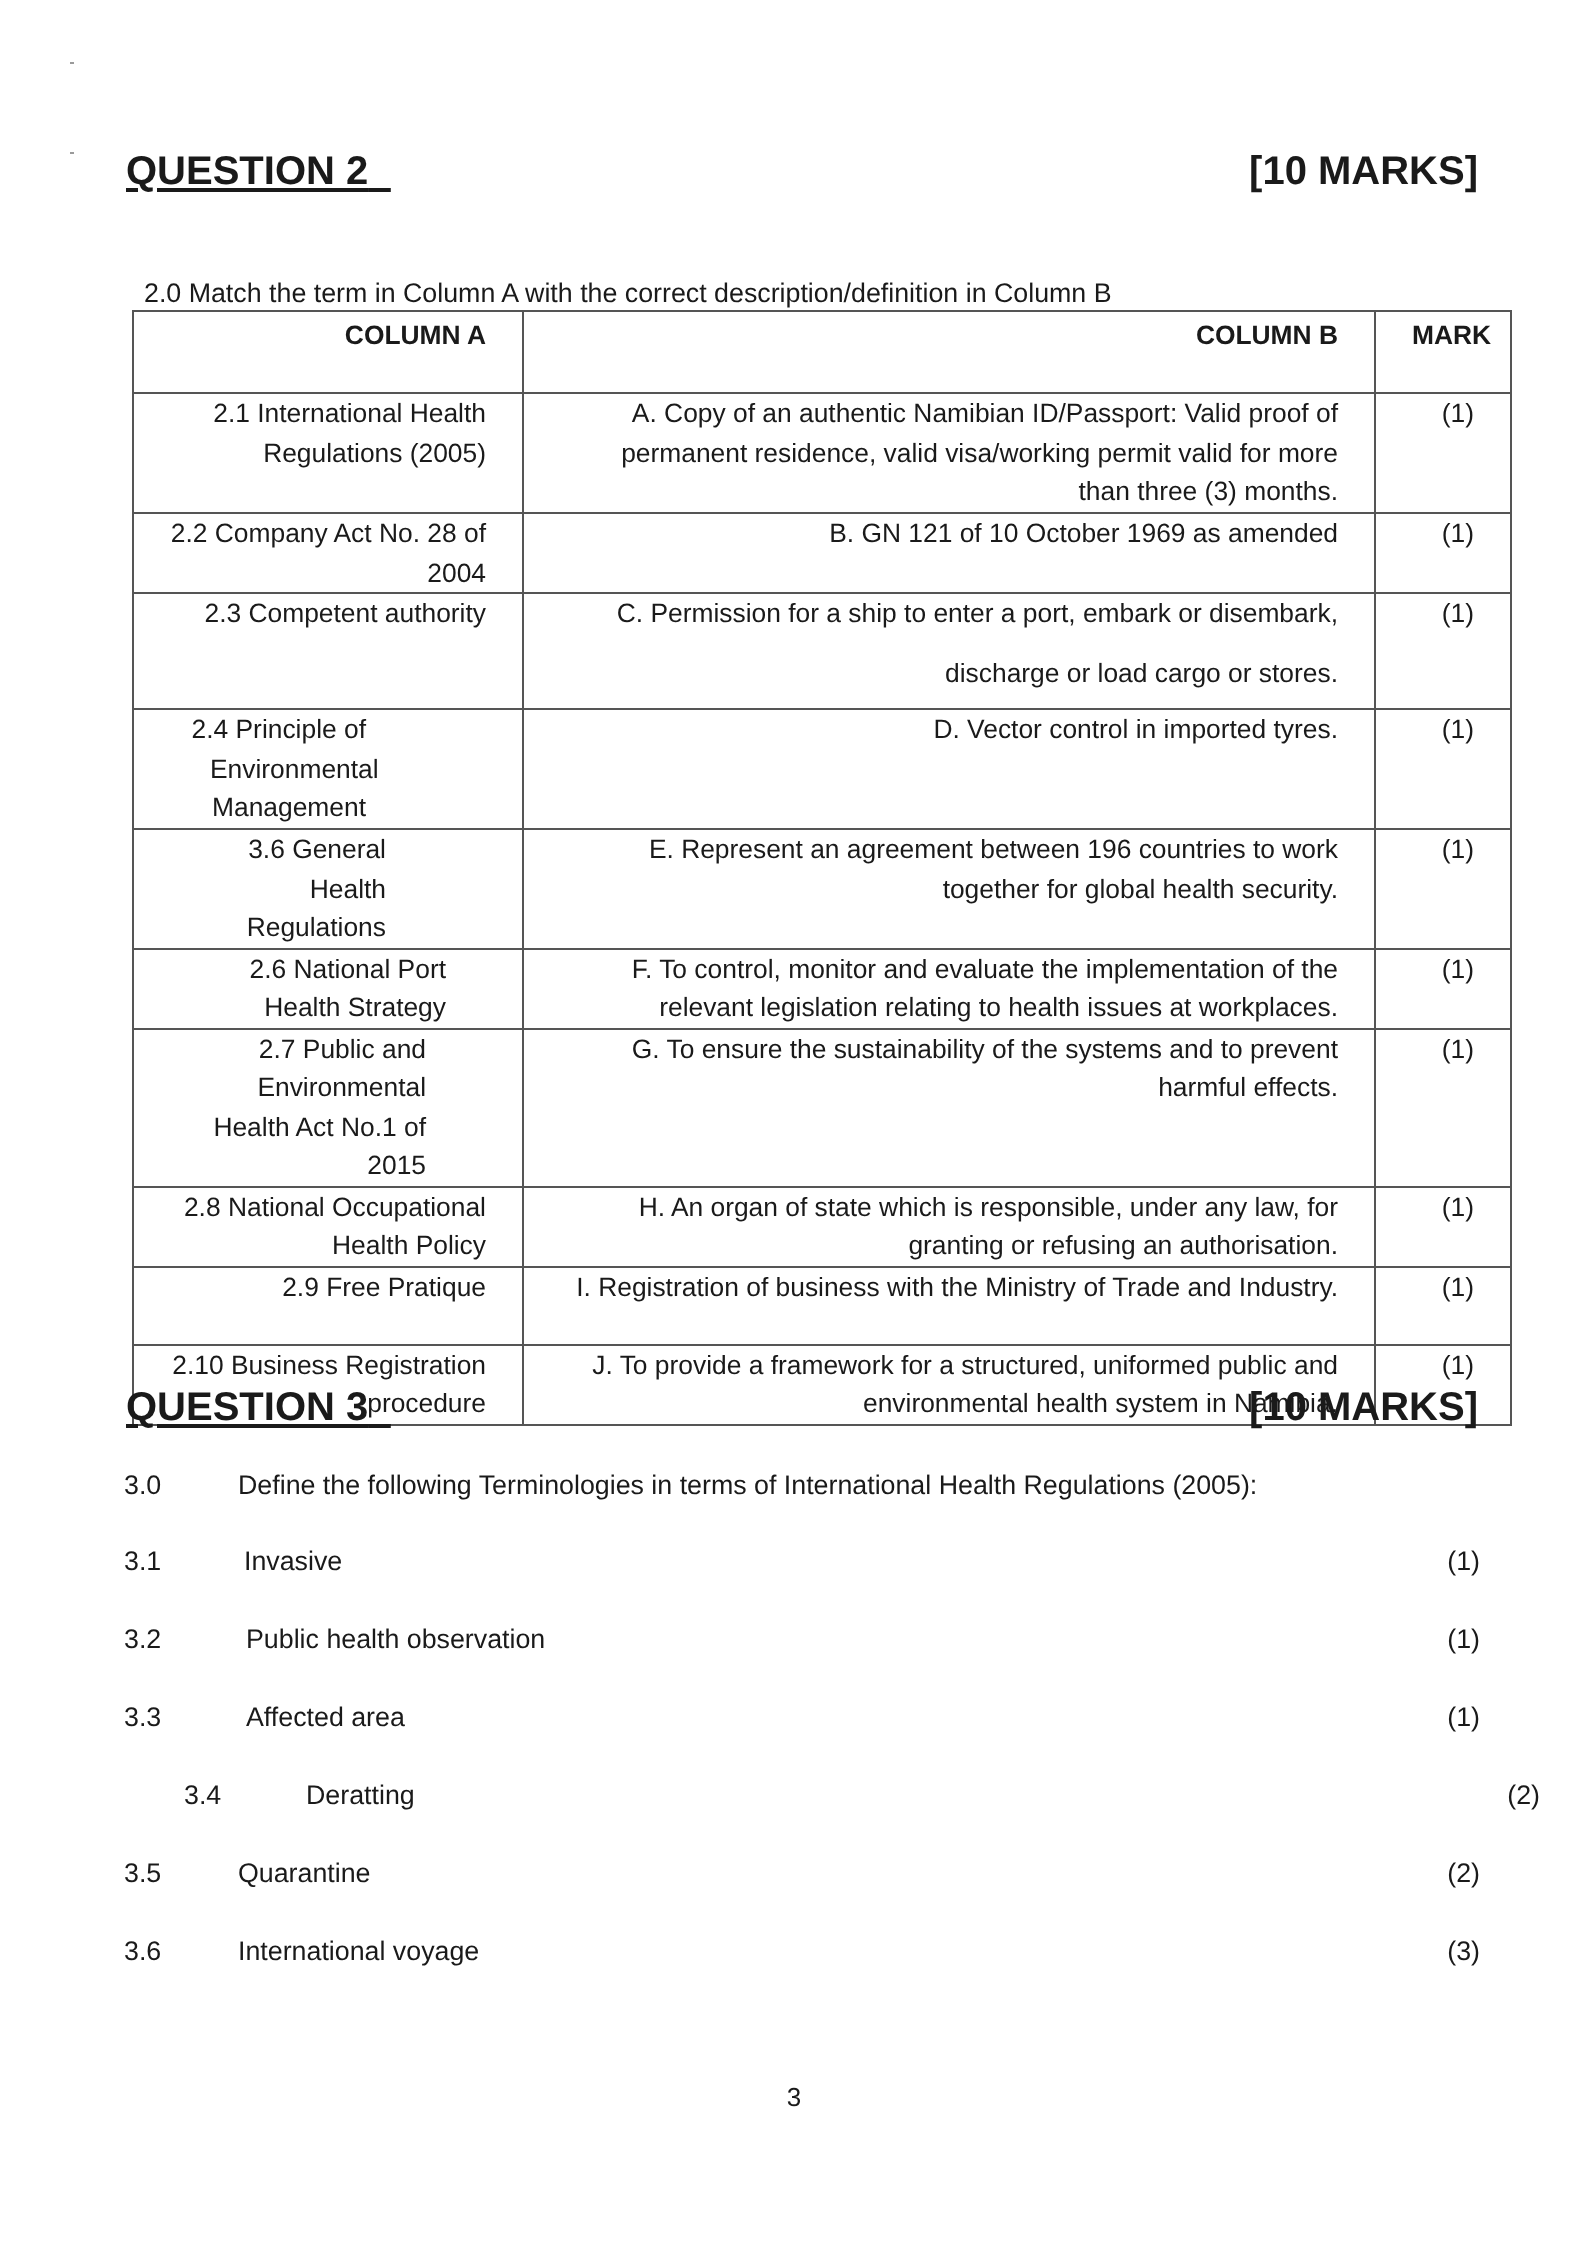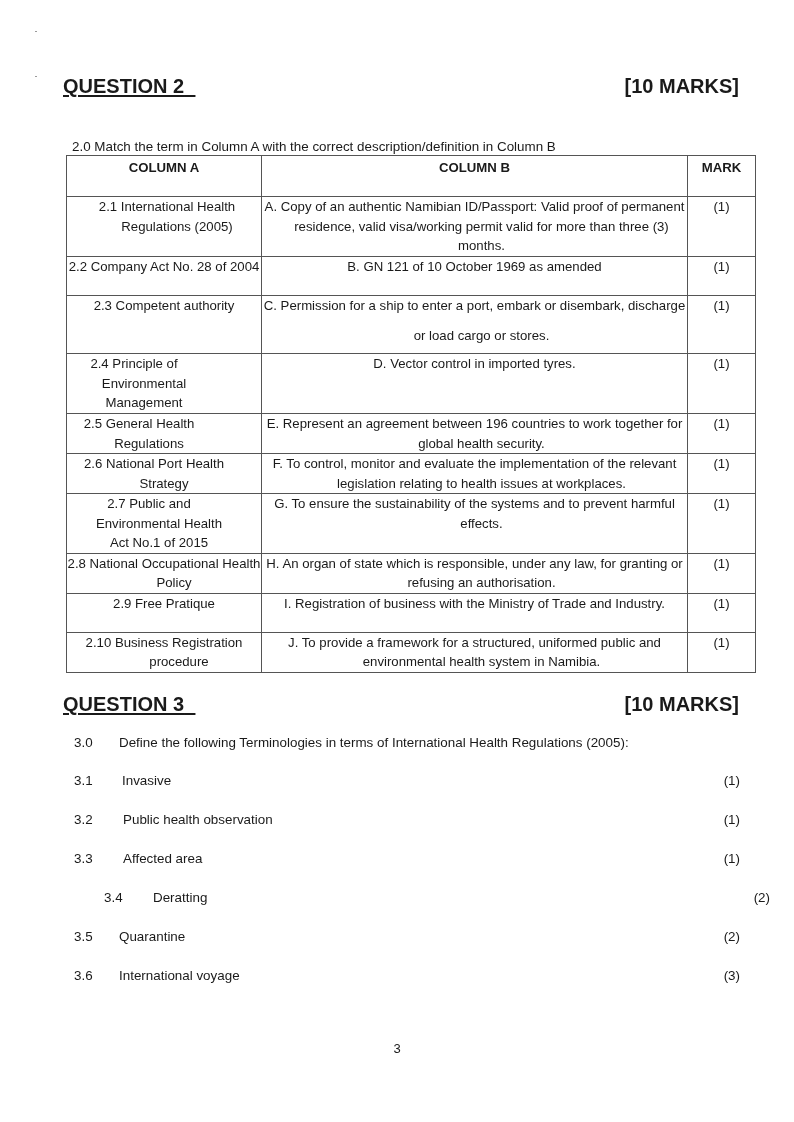--- a/index.html
+++ b/index.html
@@ -11,28 +11,28 @@
   .speck { position:absolute; width:2px; height:1px; background:#9a9a9a; }
   .qhead { position:absolute; font-weight:bold; font-size:20px; letter-spacing:0; }
   .qhead.title { text-decoration: underline; text-underline-offset:2px; }
   .qhead.title::after { content:"\00a0\00a0"; text-decoration:underline; }
   .intro { position:absolute; left:72px; top:139px; font-size:13.4px; }
   table.match {
     position:absolute; left:66px; top:155px; width:689px;
     border-collapse:collapse; table-layout:fixed; font-size:13.2px; line-height:19.5px;
   }
   table.match td, table.match th {
-    border:1px solid #555; vertical-align:top; padding:0 0; text-align:center;
+    border:1px solid #555; vertical-align:top; padding:0 18px; text-align:right;
   }
   table.match th { font-weight:bold; height:38px; padding-top:2px; }
   col.ca { width:195px; } col.cb { width:426px; } col.cm { width:68px; }
   .hang { padding-left:20px; text-indent:-20px; }
   .hangB { padding-left:14px; text-indent:-14px; }
   .q3row { position:absolute; left:62px; width:678px; font-size:13.4px; height:20px; }
-  .q3row .num { position:absolute; left:12px;text-align:right; }
+  .q3row .num { position:absolute; left:0;text-align:right; }
   .q3row .txt { position:absolute; left:57px; }
   .q3row .mk { position:absolute; right:0; }
   .pageno { position:absolute; left:0; width:794px; text-align:center; top:1041px; font-size:13px; }
 </style>
 </head>
 <body>
 
 <span class="speck" style="left:35px;top:31px;"></span>
 <span class="speck" style="left:35px;top:76px;"></span>
 
@@ -86,21 +86,21 @@
       <td>
           <div class="hang" style="padding-right:60px;">2.4 Principle of Environmental Management</div>
         </td>
       <td>
           <div class="hangB">D. Vector control in imported tyres.</div>
         </td>
       <td>(1)</td>
     </tr>
     <tr style="height:39px;">
       <td>
-          <div class="hang" style="padding-right:50px;">2.5 General Health Regulations</div>
+          <div class="hang" style="padding-right:50px;">3.6 General Health Regulations</div>
         </td>
       <td>
           <div class="hangB">E. Represent an agreement between 196 countries to work together for global health security.</div>
         </td>
       <td>(1)</td>
     </tr>
     <tr style="height:39px;">
       <td>
           <div class="hang" style="padding-right:20px;">2.6 National Port Health Strategy</div>
         </td>

